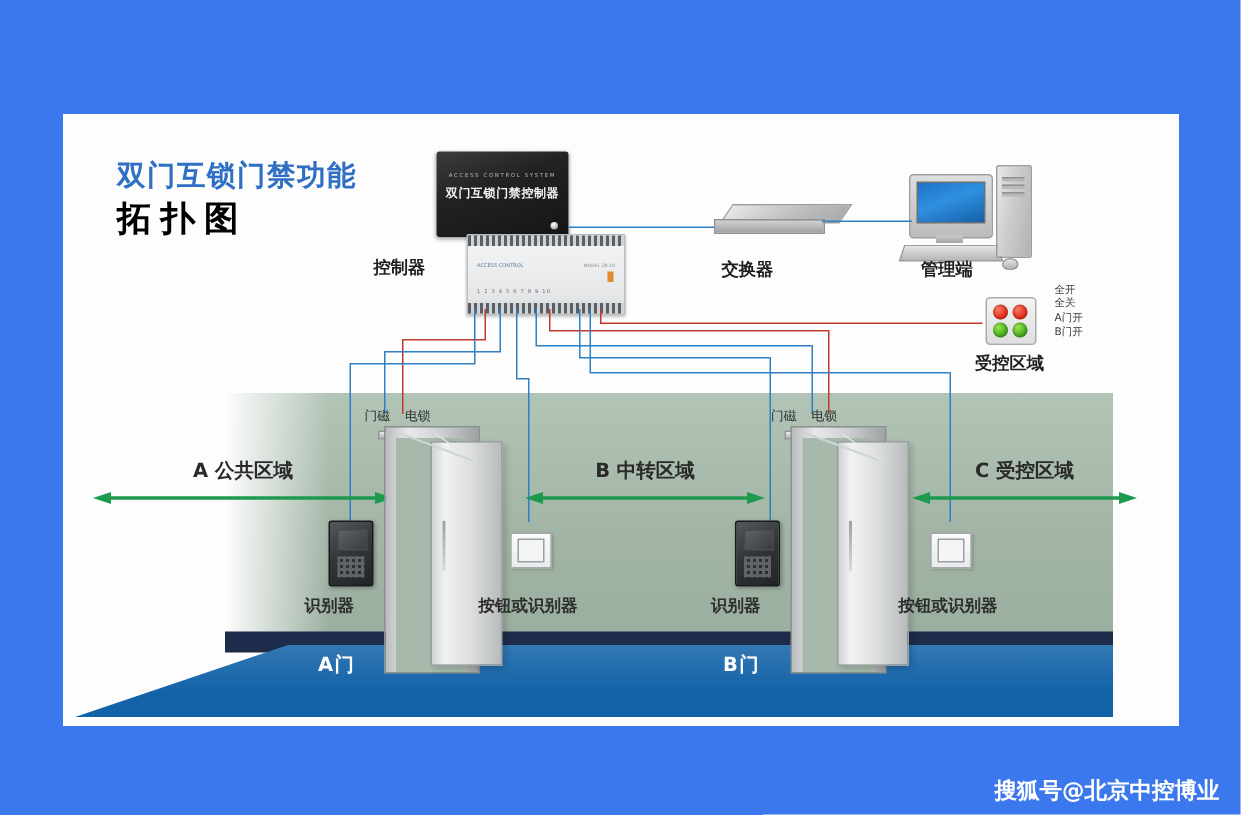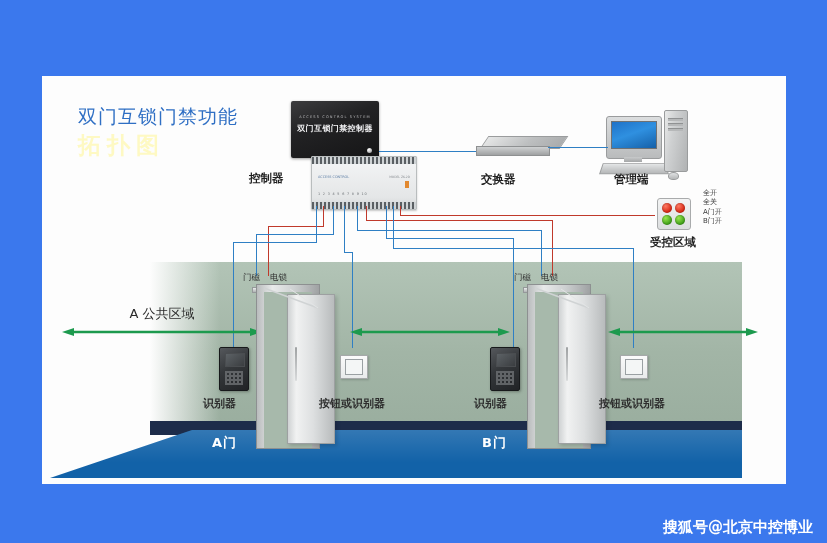--- a/index.html
+++ b/index.html
@@ -12,26 +12,26 @@
 
   
   .card{
     position:absolute;left:42px;top:76px;width:744px;height:408px;
     background:#fdfdfd;
   }
 
   
   .title-main{
     position:absolute;left:78px;top:104px;
-    font-size:19px;font-weight:normal;color:#2f6fc4;letter-spacing:1px;
+    font-size:19px;font-weight:bold;color:#2f6fc4;letter-spacing:1px;
     white-space:nowrap;
   }
   .title-sub{
     position:absolute;left:78px;top:130px;
-    font-size:23px;font-weight:bold;color:#fef9c3;letter-spacing:6px;
+    font-size:23px;font-weight:bold;color:#000000;letter-spacing:6px;
     white-space:nowrap;
   }
 
   
   .wall{
     position:absolute;left:150px;top:262px;width:592px;height:165px;
     background:linear-gradient(180deg,#b2c4b6 0%,#a2b5a6 55%,#9aae9f 100%);
   }
   .wall-left-fade{
     position:absolute;left:150px;top:262px;width:70px;height:165px;
@@ -50,21 +50,21 @@
     position:absolute;left:42px;top:430px;width:700px;height:54px;
     background:linear-gradient(180deg,rgba(255,255,255,.14),rgba(255,255,255,0) 60%);
     clip-path:polygon(150px 0px, 700px 0px, 700px 48px, 8px 48px);
     pointer-events:none;
   }
 
   
   .zone{position:absolute;}
   .zone-label{
     position:absolute;width:100%;text-align:center;top:0;
-    font-size:13px;font-weight:normal;color:#2a2a2a;white-space:nowrap;
+    font-size:13px;font-weight:bold;color:#2a2a2a;white-space:nowrap;
   }
   .zone-arrow{
     position:absolute;top:22px;left:0;width:100%;height:10px;
   }
 
   
   .ctrl-dark{
     position:absolute;left:291px;top:101px;width:88px;height:57px;
     background:linear-gradient(160deg,#3c3c3e 0%,#222224 40%,#151516 100%);
     border-radius:2px;
@@ -362,28 +362,30 @@
   <div class="zone" style="left:62px;top:305px;width:200px;height:34px;">
     <div class="zone-label">A  公共区域</div>
     <svg class="zone-arrow" viewBox="0 0 200 10" preserveAspectRatio="none">
       <line x1="10" y1="5" x2="190" y2="5" stroke="#1d9a4e" stroke-width="2.4"></line>
       <polygon points="0,5 12,1 12,9" fill="#1d9a4e"></polygon>
       <polygon points="200,5 188,1 188,9" fill="#1d9a4e"></polygon>
     </svg>
   </div>
 
   <div class="zone" style="left:350px;top:305px;width:160px;height:34px;">
+    <div class="zone-label">B  中转区域</div>
     <svg class="zone-arrow" viewBox="0 0 160 10" preserveAspectRatio="none">
       <line x1="10" y1="5" x2="150" y2="5" stroke="#1d9a4e" stroke-width="2.4"></line>
       <polygon points="0,5 12,1 12,9" fill="#1d9a4e"></polygon>
       <polygon points="160,5 148,1 148,9" fill="#1d9a4e"></polygon>
     </svg>
   </div>
 
   <div class="zone" style="left:608px;top:305px;width:150px;height:34px;">
+    <div class="zone-label">C  受控区域</div>
     <svg class="zone-arrow" viewBox="0 0 150 10" preserveAspectRatio="none">
       <line x1="10" y1="5" x2="140" y2="5" stroke="#1d9a4e" stroke-width="2.4"></line>
       <polygon points="0,5 12,1 12,9" fill="#1d9a4e"></polygon>
       <polygon points="150,5 138,1 138,9" fill="#1d9a4e"></polygon>
     </svg>
   </div>
 
   <div class="lbl-sm" style="left:243px;top:272px;">门磁</div>
   <div class="lbl-sm" style="left:270px;top:272px;">电锁</div>
   <div class="lockbar" style="left:252px;top:287px;width:34px;"></div>

